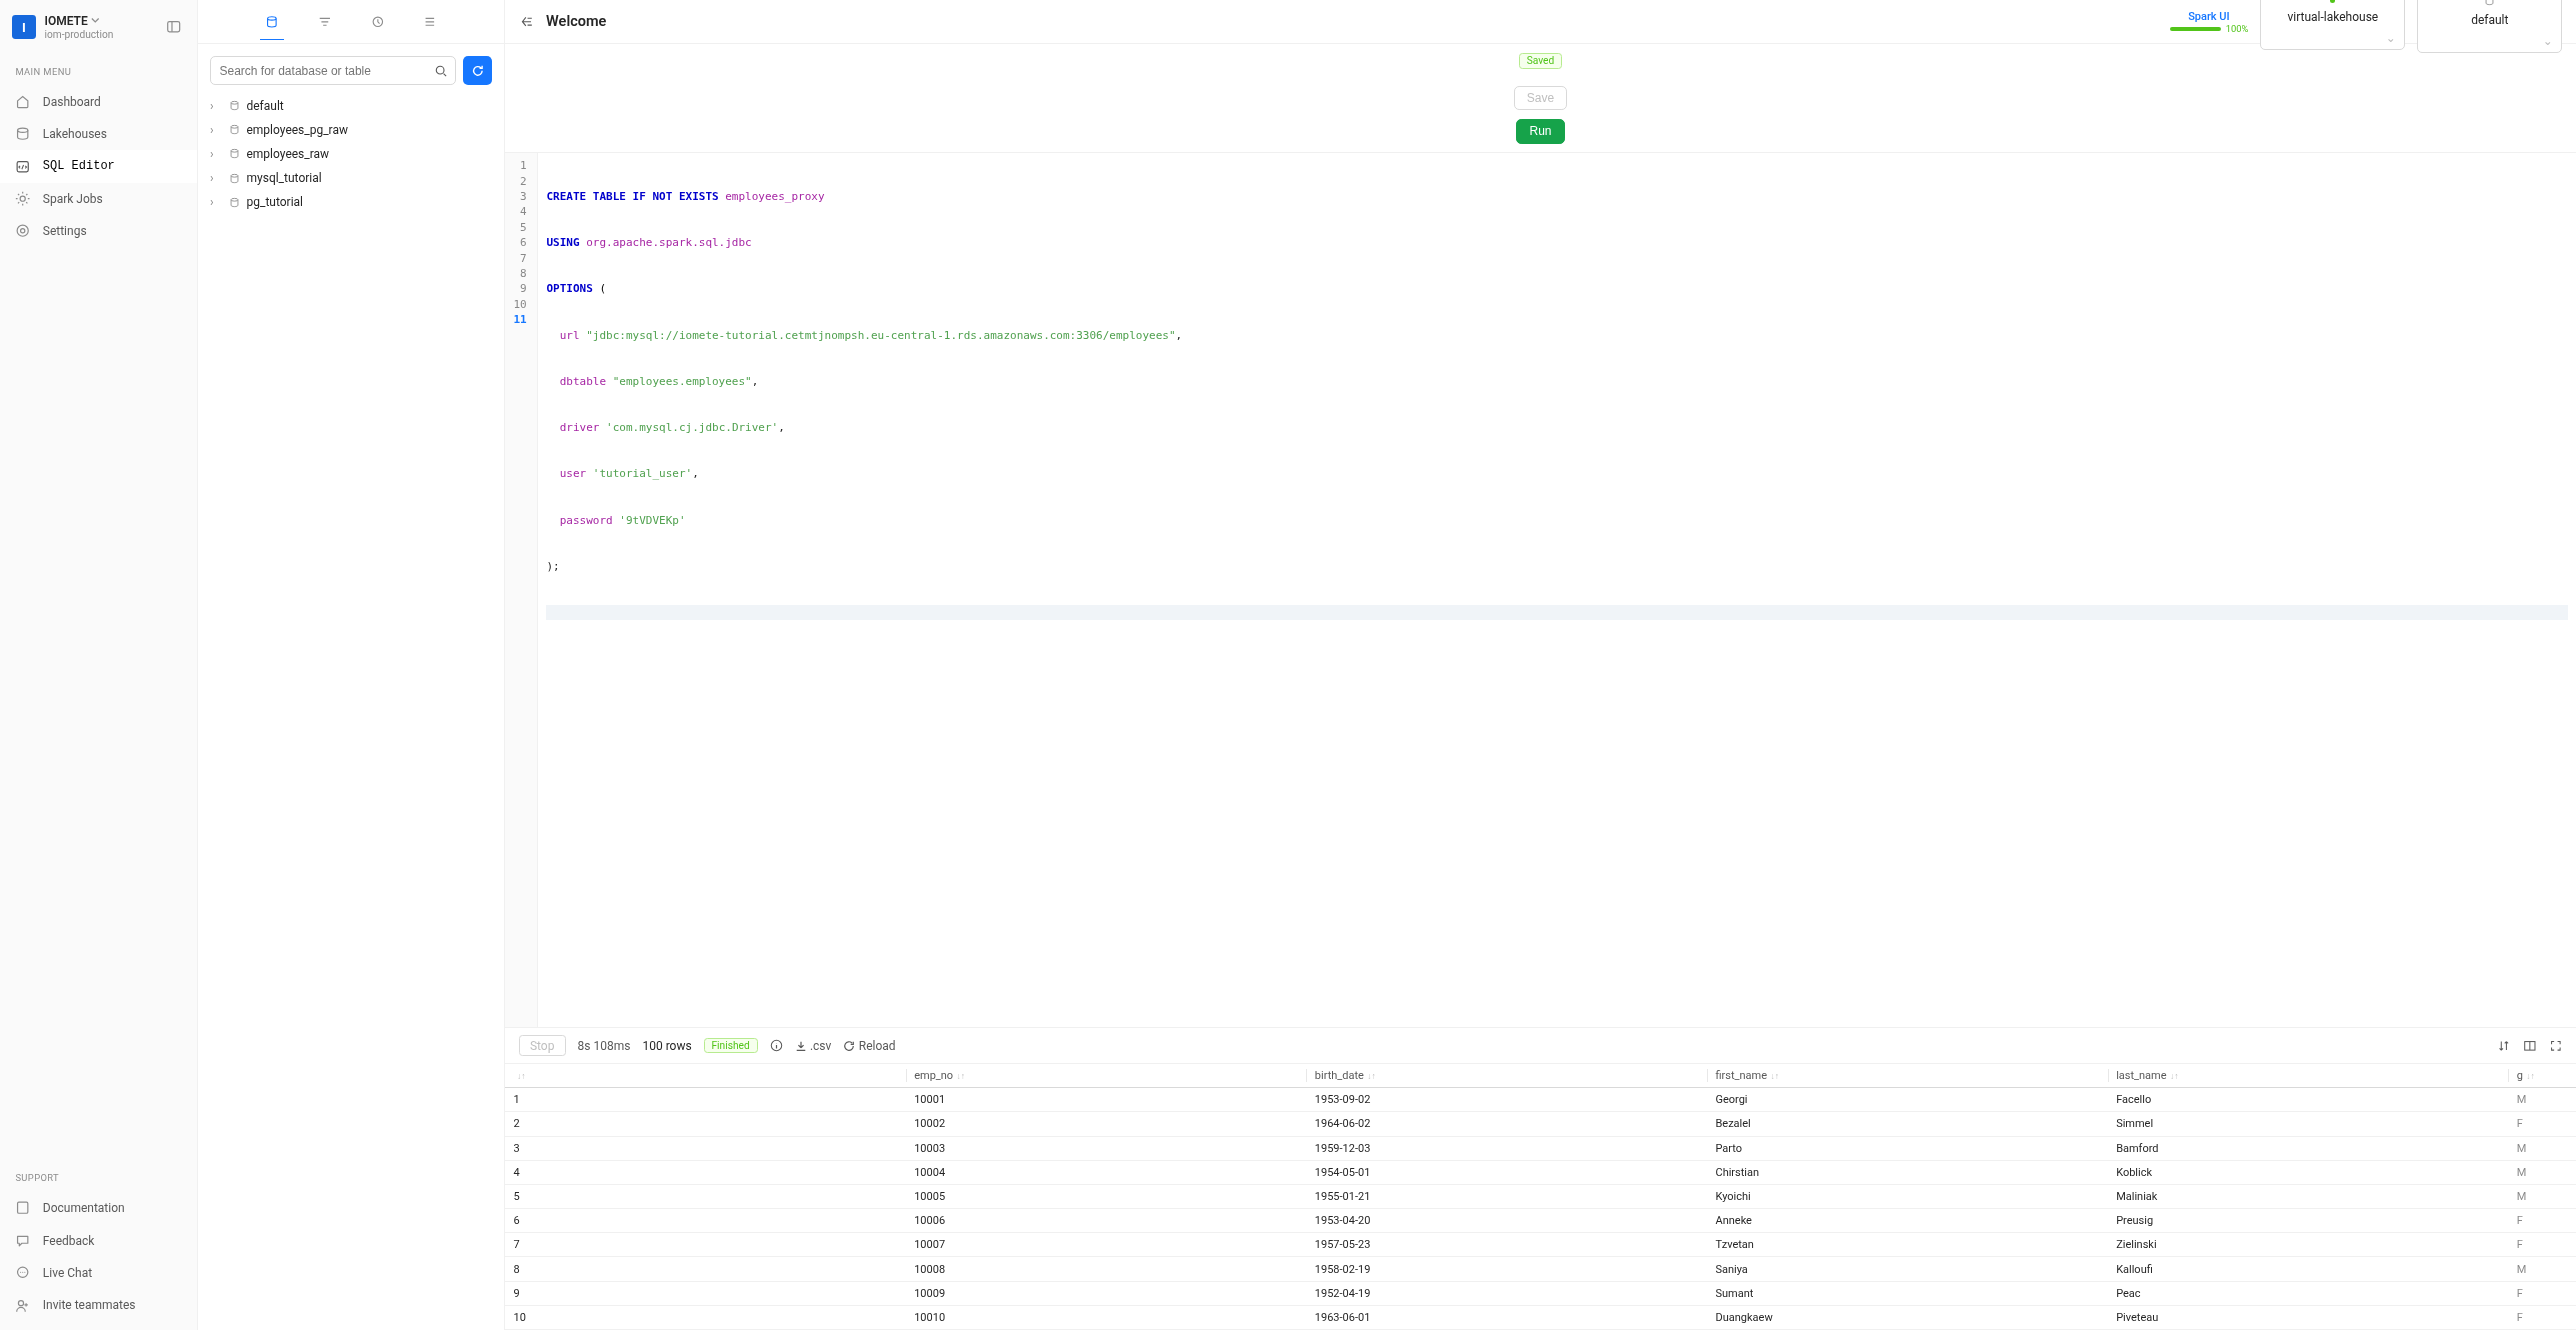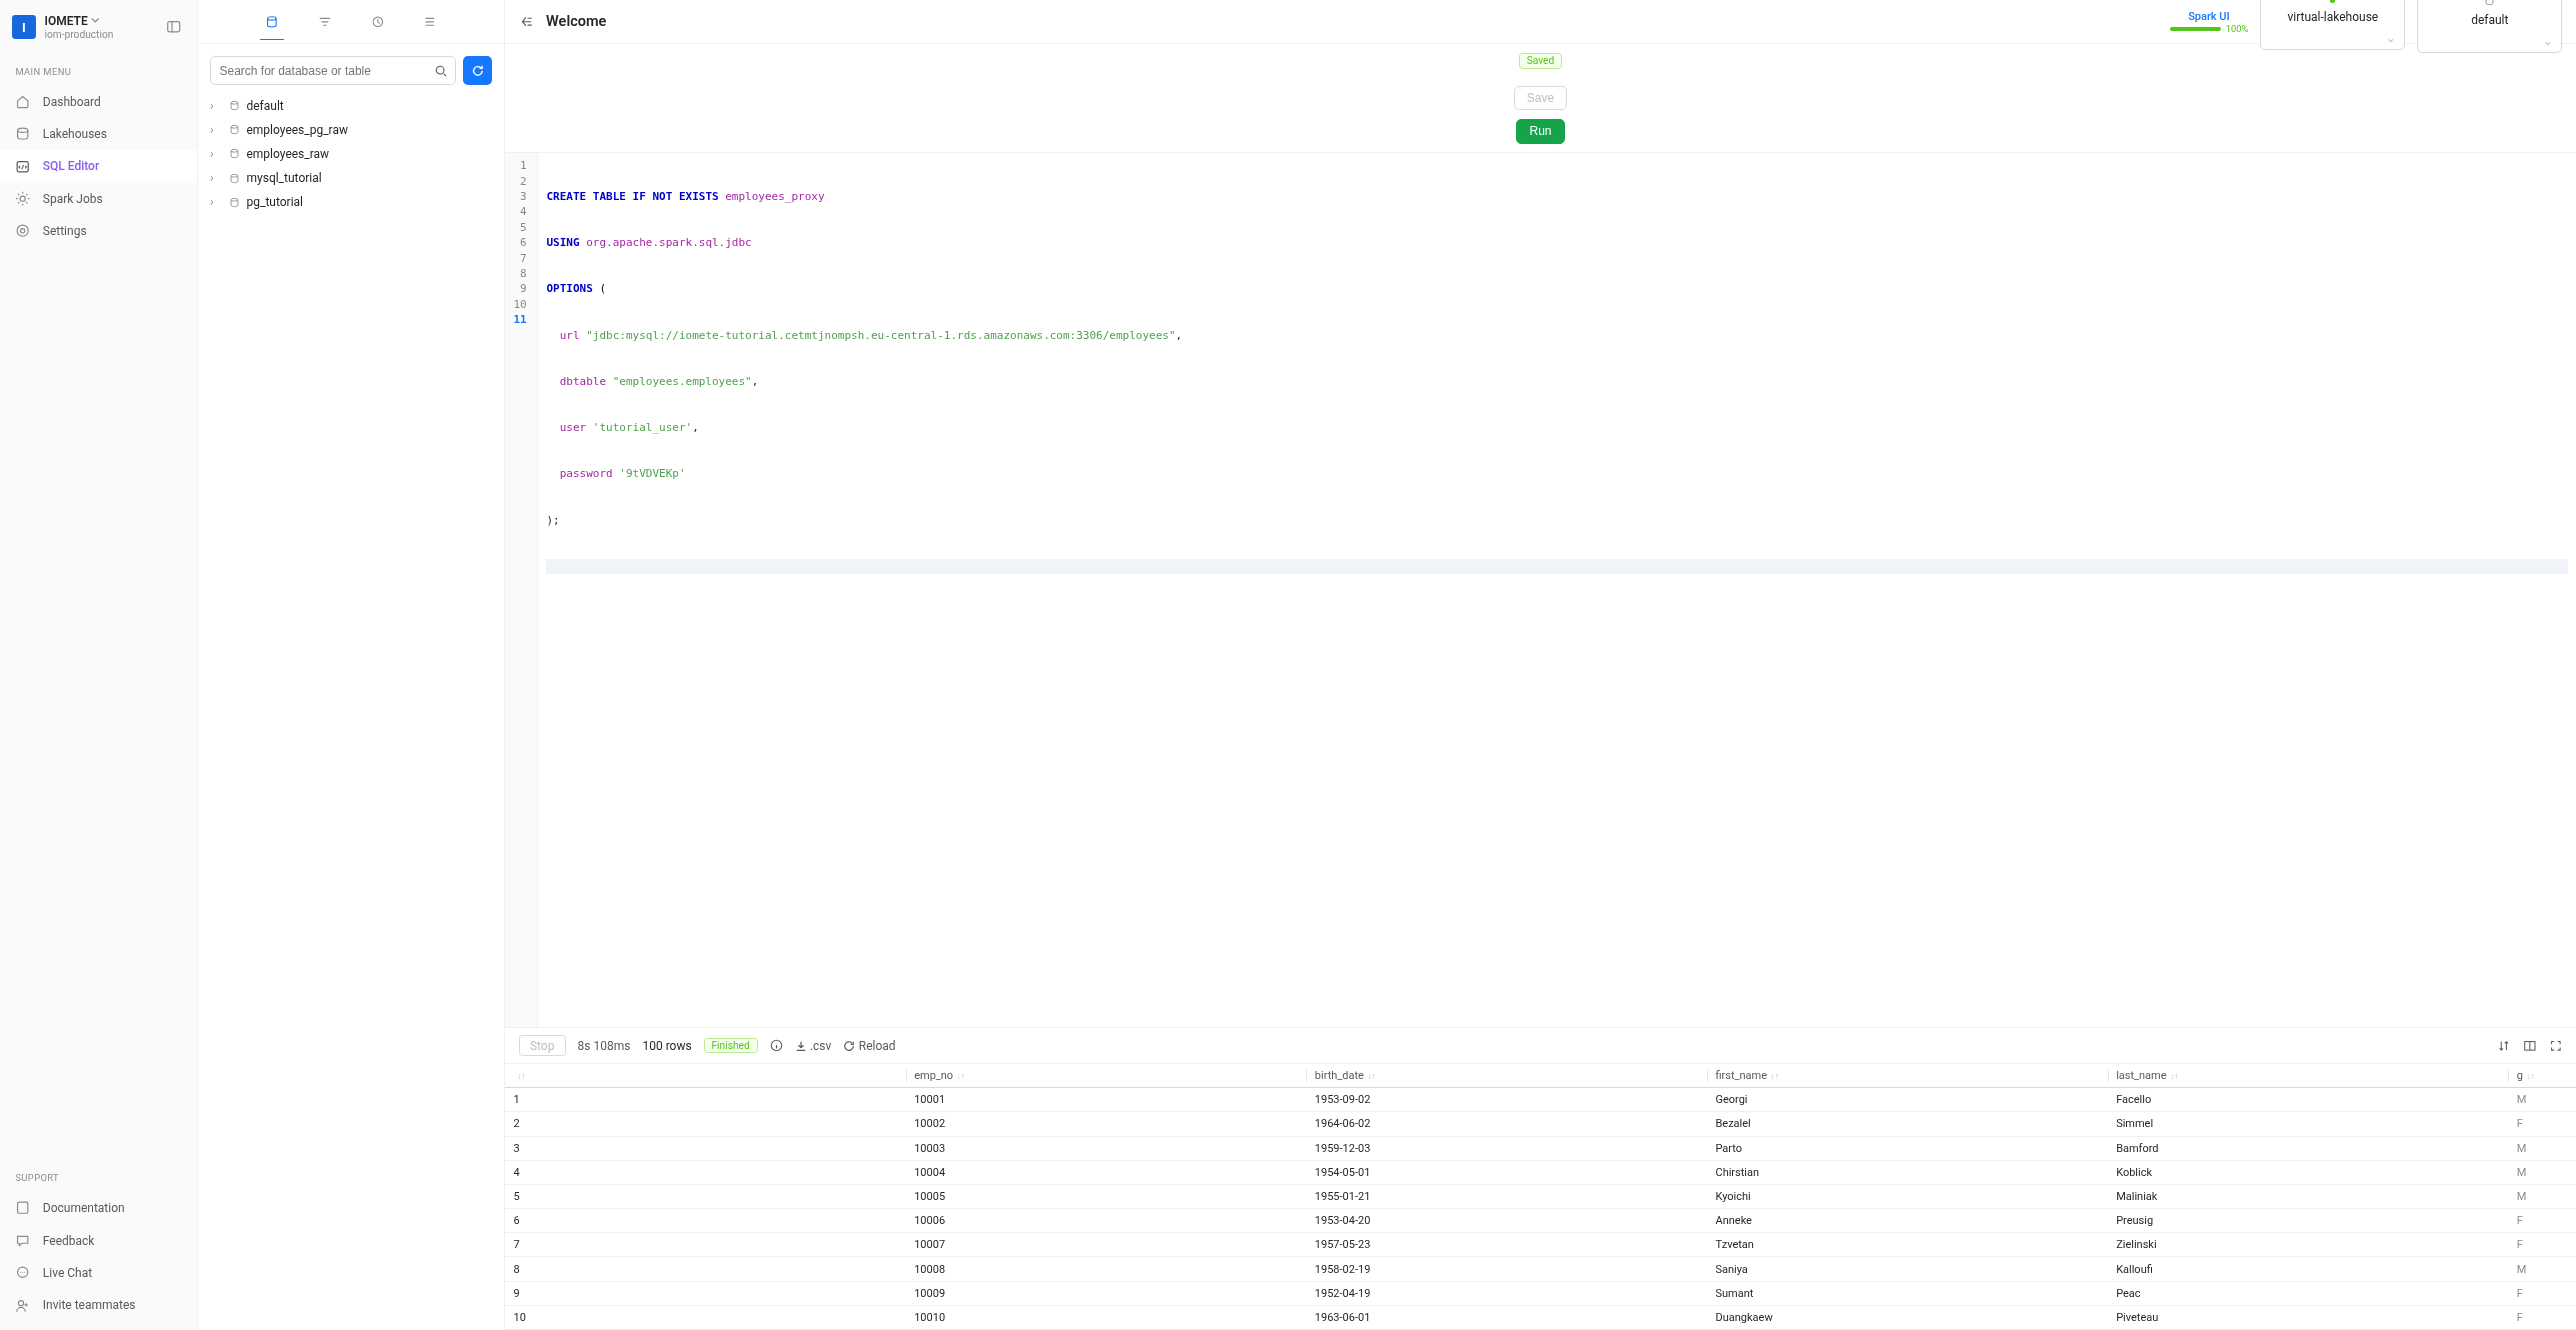--- a/index.html
+++ b/index.html
@@ -9,21 +9,21 @@
 
 .sidebar { width: 198px; min-width: 198px; border-right: 0.9px solid #f0f0f0; display: flex; flex-direction: column; background: #fafafa; }
 .sidebar-header { display: flex; align-items: center; padding: 13.7px 12px 8.5px; gap: 8.5px; }
 .logo-square { width: 24px; height: 24px; background: #1668dc; border-radius: 3.4px; display: flex; align-items: center; justify-content: center; color: #fff; font-weight: 700; font-size: 13px; }
 .workspace-name { font-weight: 600; font-size: 12px; display:flex; align-items:center; gap:3.4px; color:#262626; }
 .workspace-sub { font-size: 10.2px; color: #8c8c8c; margin-top: 1.7px; }
 .panel-toggle { margin-left: auto; cursor: pointer; padding: 3.4px; color:#8c8c8c; }
 .menu-section { margin-top: 17px; }
 .menu-heading { font-size: 9.4px; color: #8c8c8c; padding: 0 15.4px 8.5px; letter-spacing: 0.4px; }
 .menu-item { display: flex; align-items: center; gap: 12px; padding: 8.5px 15.4px; cursor: pointer; color: #595959; }
-.menu-item.active { background: #fff; color: #8b5cf6; font-weight: 500; border-right: 1.7px solid transparent; }
+.menu-item.active { background: #fff; color: #000000; font-weight: 500; border-right: 1.7px solid transparent; font-family: Liberation Mono, monospace; }
 .menu-icon { width: 15.4px; height: 15.4px; display:flex; align-items:center; justify-content:center; color:#8c8c8c; }
 .menu-item.active .menu-icon { color:#595959; }
 .sidebar-spacer { flex: 1; }
 
 
 .browser { width: 307px; min-width: 307px; border-right: 0.9px solid #f0f0f0; display: flex; flex-direction: column; }
 .browser-tabs { display: flex; justify-content: center; gap: 29px; height: 44px; align-items: center; border-bottom: 0.9px solid #f0f0f0; }
 .browser-tab { padding: 12px 5.1px 10.2px; cursor: pointer; color:#8c8c8c; border-bottom: 1.7px solid transparent; display:flex; }
 .browser-tab.active { color: #1677ff; border-bottom-color: #1677ff; }
 .search-row { display: flex; gap: 6.8px; padding: 12px 12px 8.5px; align-items:stretch; }
@@ -353,20 +353,21 @@
           <div class="gl">9</div>
           <div class="gl">10</div>
           <div class="gl current">11</div>
         </div>
       <div class="code">
         <div class="line"><span class="kw">CREATE TABLE</span> <span class="kw">IF NOT EXISTS</span> <span class="id">employees_proxy</span></div>
         <div class="line"><span class="kw">USING</span> <span class="id">org.apache.spark.sql.jdbc</span></div>
         <div class="line"><span class="kw">OPTIONS</span><span class="op"> (</span></div>
         <div class="line">  <span class="id">url</span> <span class="str">"jdbc:mysql://iomete-tutorial.cetmtjnompsh.eu-central-1.rds.amazonaws.com:3306/employees"</span>,</div>
         <div class="line">  <span class="id">dbtable</span> <span class="str">"employees.employees"</span>,</div>
+        <div class="line">  <span class="id">driver</span> <span class="str">'com.mysql.cj.jdbc.Driver'</span>,</div>
         <div class="line">  <span class="id">user</span> <span class="str">'tutorial_user'</span>,</div>
         <div class="line">  <span class="id">password</span> <span class="str">'9tVDVEKp'</span></div>
         <div class="line">);</div>
         <div class="line current-line">&nbsp;</div>
       </div>
     </div>
 
     <div class="results-bar">
       <span class="btn-stop">Stop</span>
       <span>8s 108ms</span>

